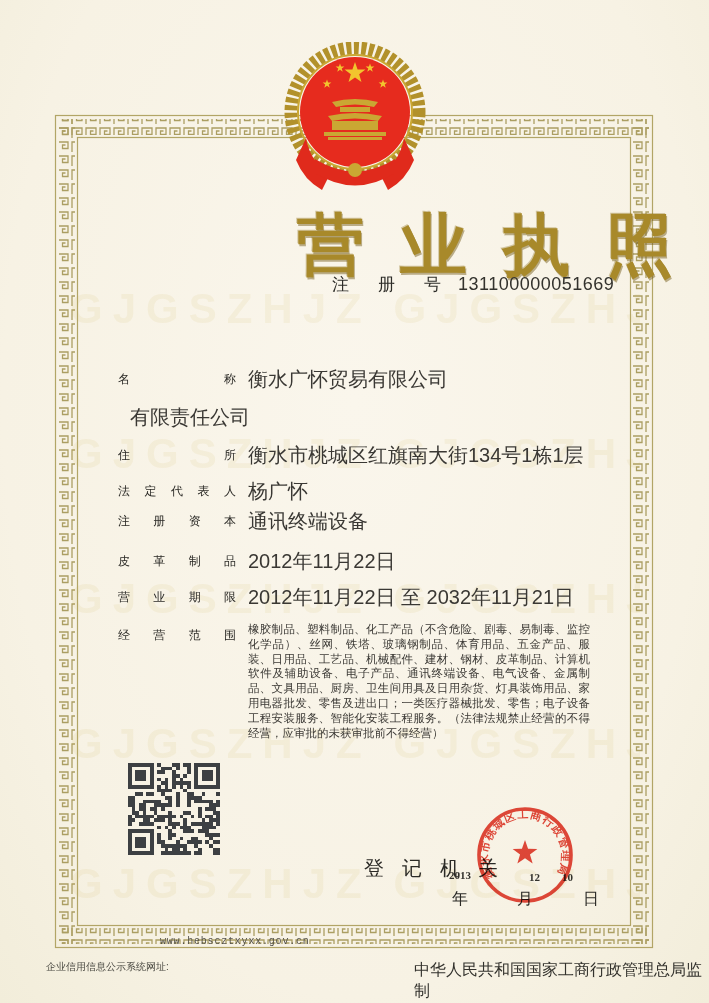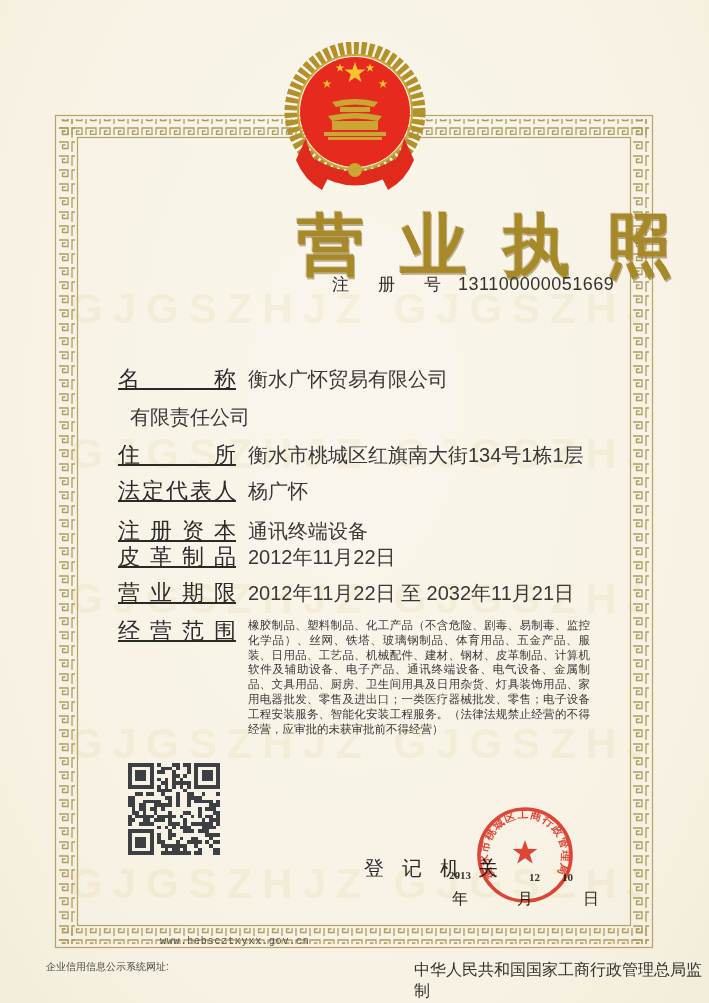--- a/index.html
+++ b/index.html
@@ -14,25 +14,25 @@
   .emblem{position:absolute;left:269px;top:42px;z-index:2}
   .license-title{position:absolute;top:200px;left:0;width:100%;text-align:right;z-index:2;
                  font-size:67px;font-weight:900;letter-spacing:36px;padding-left:36px;box-sizing:border-box;
                  color:#a8892a;text-shadow:1px 2px 0 rgba(108,84,16,.45),-1px -1px 0 rgba(140,112,30,.35);}
   .regno-row{position:absolute;left:332px;top:273px;z-index:2;display:flex;align-items:baseline;}
   .regno-label{font-size:17px;letter-spacing:29px;color:#2d2c28;}
   .regno-value{font-size:18px;font-family:Liberation Sans, sans-serif;
                color:#33322d;margin-left:-12px;letter-spacing:.5px;text-align:center;}
   .fields{position:absolute;left:118px;top:366px;width:478px;z-index:2;}
   .frow{display:flex;align-items:flex-start;}
-  .flabel{width:118px;min-width:118px;font-size:22px;font-weight:500;color:#2b2a26;
-          line-height:26px;text-align:justify;text-align-last:justify;text-justify:inter-character;text-decoration:underline;}
+  .flabel{width:118px;min-width:118px;font-size:12px;font-weight:500;color:#2b2a26;
+          line-height:26px;text-align:justify;text-align-last:justify;text-justify:inter-character;}
   .fvalue{margin-left:12px;font-size:20px;color:#3a3834;line-height:26px;}
-  .mb-a{margin-bottom:12px}.mb-b{margin-bottom:10px}.mb-c{margin-bottom:14px}
-  .mb-d{margin-bottom:0}.mb-e{margin-bottom:10px}
+  .mb-a{margin-bottom:12px}.mb-b{margin-bottom:10px}.mb-c{margin-bottom:4px}
+  .mb-d{margin-bottom:14px}.mb-e{margin-bottom:10px}
   .scope-value{margin-left:12px;width:342px;font-size:11.5px;line-height:14.8px;
                text-align:justify;color:#3b3935;}
   .qr{position:absolute;left:128px;top:763px;width:92px;height:92px;z-index:2;}
   .reg-authority{position:absolute;left:364px;top:855px;z-index:2;font-size:20px;
                  font-weight:500;letter-spacing:18px;color:#2b2a26;white-space:nowrap;}
   .dnum{position:absolute;z-index:2;font-size:11px;font-family:"Liberation Serif","DejaVu Serif",serif;color:#33322d;font-weight:bold;}
   .dunit{position:absolute;z-index:2;font-size:16px;color:#2b2a26;}
   .seal{position:absolute;left:457px;top:787px;z-index:5;mix-blend-mode:multiply;opacity:.92;}
   .footer-url{position:absolute;left:160px;top:936px;z-index:3;font-size:10px;letter-spacing:.8px;
               color:#54524b;font-family:"Liberation Mono","DejaVu Sans Mono",monospace;}

